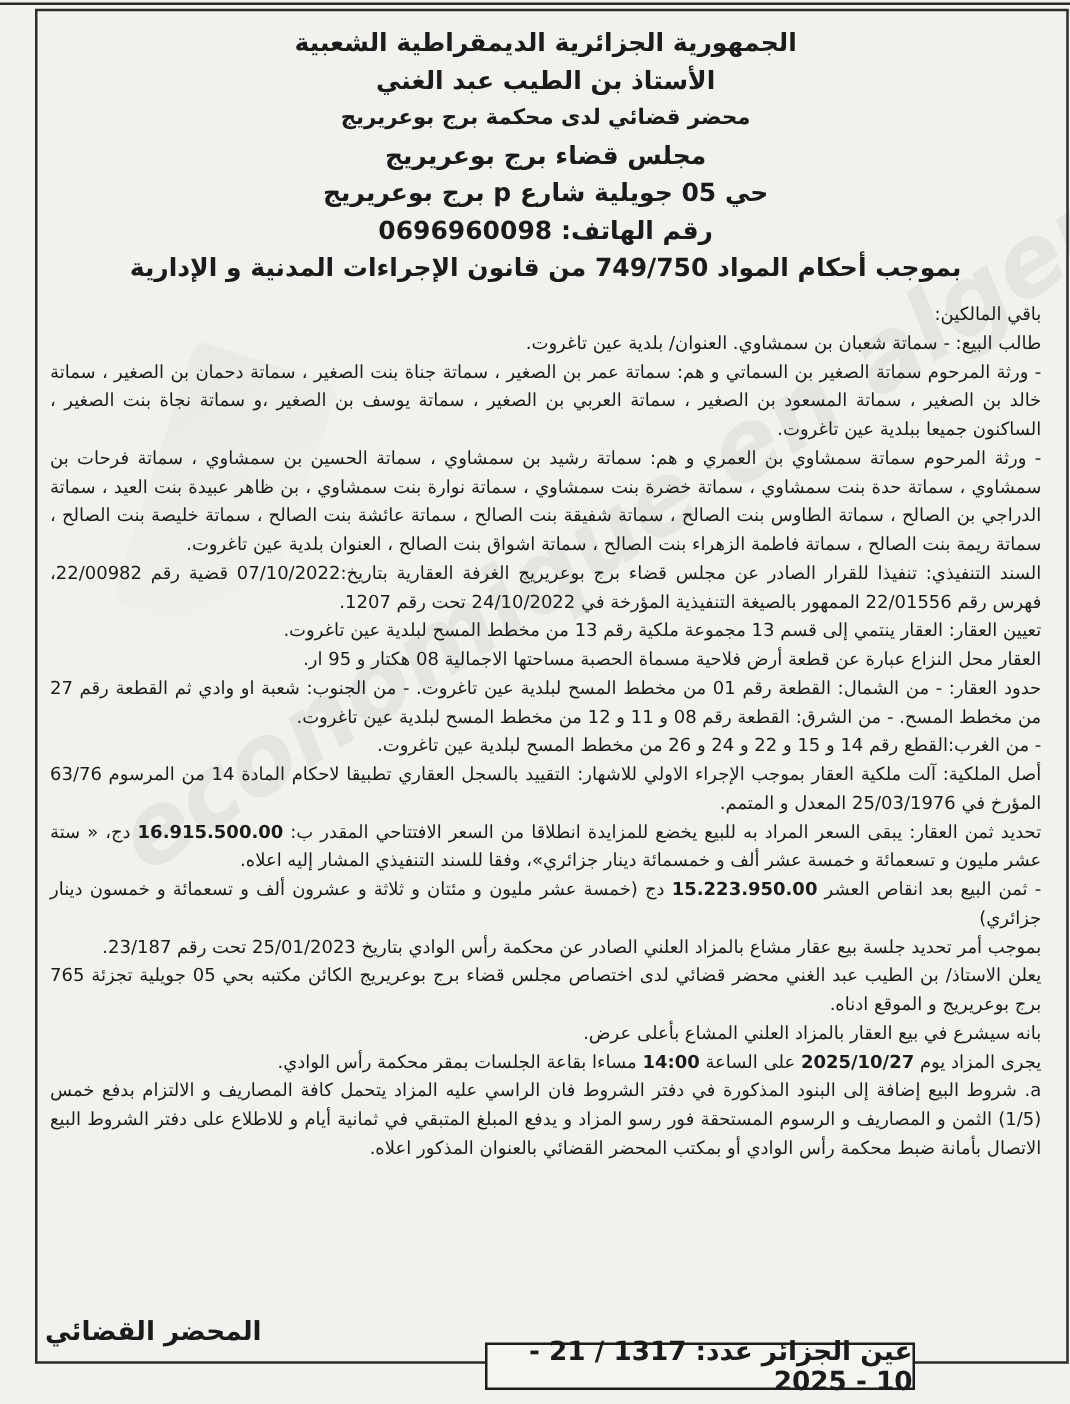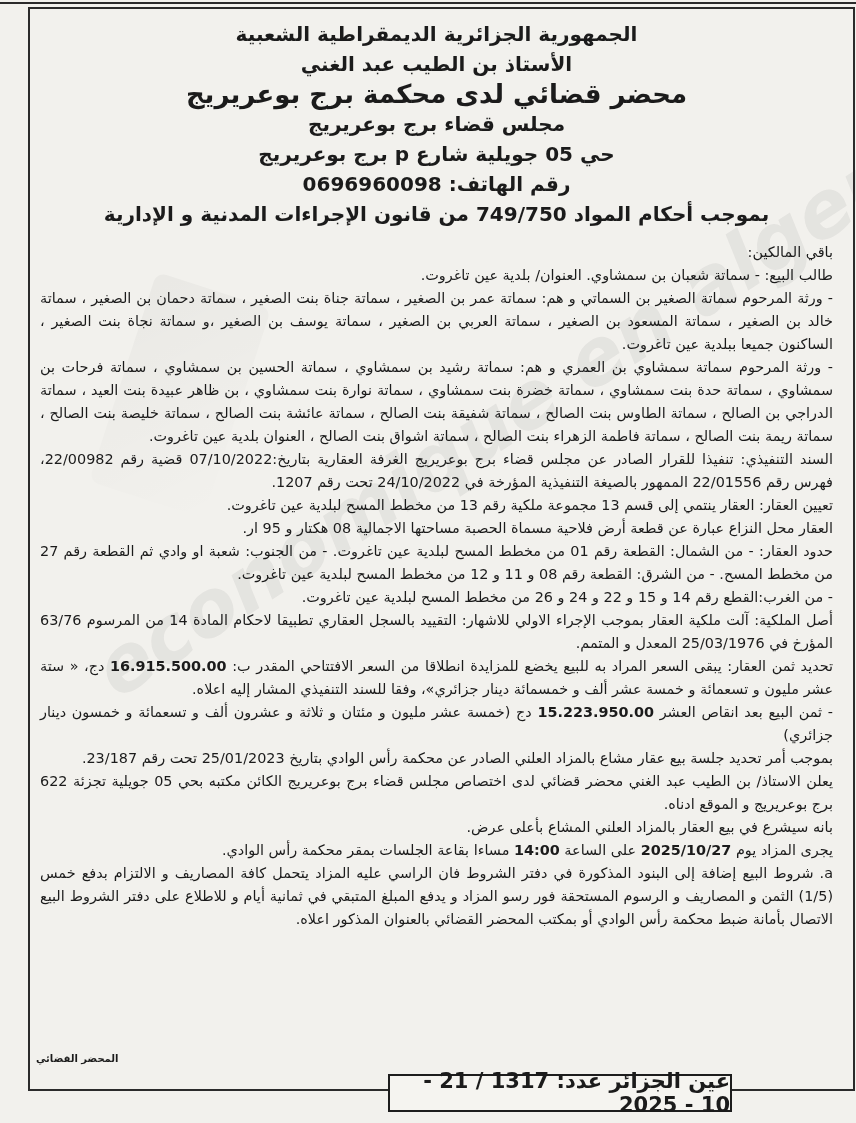--- a/index.html
+++ b/index.html
@@ -16,28 +16,28 @@
   }
   .frame{
     position:absolute;top:7px;left:28px;width:827px;height:1084px;
     border:2px solid #2b2b2b;
     box-sizing:border-box;
     padding:10px 20px 0 10px;
     background:transparent;
   }
   .hdr{ text-align:center; font-weight:bold; }
   .hdr div{ line-height:30px; font-size:20px; letter-spacing:0; }
-  .hdr .big{ font-size:26px; }
+  .hdr .big{ font-size:17px; }
   .hdr-block{ margin-bottom:12px; }
   .bodytext{ font-size:14.4px; line-height:23px; text-align:justify; }
   .bodytext p{ margin:0; padding:0; }
   .b{ font-weight:bold; }
   .signer{
     position:absolute; left:36px; top:1053px;
-    font-weight:bold; font-size:10px;
+    font-weight:bold; font-size:21px;
   }
   .stamp{
     position:absolute; left:388px; top:1074px; width:344px; height:38px;
     border:2px solid #1d1d1d; background:#f5f4f0;
     display:flex; align-items:center; justify-content:center;
     font-weight:bold; font-size:21px; box-sizing:border-box;
     direction:rtl;
   }
   .watermark{
     position:absolute; top:420px; left:40px; width:780px;
@@ -88,21 +88,21 @@
       <span>تحديد ثمن العقار: يبقى السعر المراد به للبيع يخضع للمزايدة انطلاقا من السعر الافتتاحي المقدر ب:</span>
       <span class="b">16.915.500.00</span>
       <span>دج، « ستة عشر مليون و تسعمائة و خمسة عشر ألف و خمسمائة دينار جزائري»، وفقا للسند التنفيذي المشار إليه اعلاه.</span>
     </p>
     <p>
       <span>- ثمن البيع بعد انقاص العشر</span>
       <span class="b">15.223.950.00</span>
       <span>دج (خمسة عشر مليون و مئتان و ثلاثة و عشرون ألف و تسعمائة و خمسون دينار جزائري)</span>
     </p>
     <p>بموجب أمر تحديد جلسة بيع عقار مشاع بالمزاد العلني الصادر عن محكمة رأس الوادي بتاريخ 25/01/2023 تحت رقم 23/187.</p>
-    <p>يعلن الاستاذ/ بن الطيب عبد الغني محضر قضائي لدى اختصاص مجلس قضاء برج بوعريريج الكائن مكتبه بحي 05 جويلية تجزئة 622 برج بوعريريج و الموقع ادناه.</p>
+    <p>يعلن الاستاذ/ بن الطيب عبد الغني محضر قضائي لدى اختصاص مجلس قضاء برج بوعريريج الكائن مكتبه بحي 05 جويلية تجزئة 765 برج بوعريريج و الموقع ادناه.</p>
     <p>بانه سيشرع في بيع العقار بالمزاد العلني المشاع بأعلى عرض.</p>
     <p>
       <span>يجرى المزاد يوم</span>
       <span class="b">2025/10/27</span>
       <span>على الساعة</span>
       <span class="b">14:00</span>
       <span>مساءا بقاعة الجلسات بمقر محكمة رأس الوادي.</span>
     </p>
     <p>a. شروط البيع إضافة إلى البنود المذكورة في دفتر الشروط فان الراسي عليه المزاد يتحمل كافة المصاريف و الالتزام بدفع خمس (1/5) الثمن و المصاريف و الرسوم المستحقة فور رسو المزاد و يدفع المبلغ المتبقي في ثمانية أيام و للاطلاع على دفتر الشروط البيع الاتصال بأمانة ضبط محكمة رأس الوادي أو بمكتب المحضر القضائي بالعنوان المذكور اعلاه.</p>
   </div>

